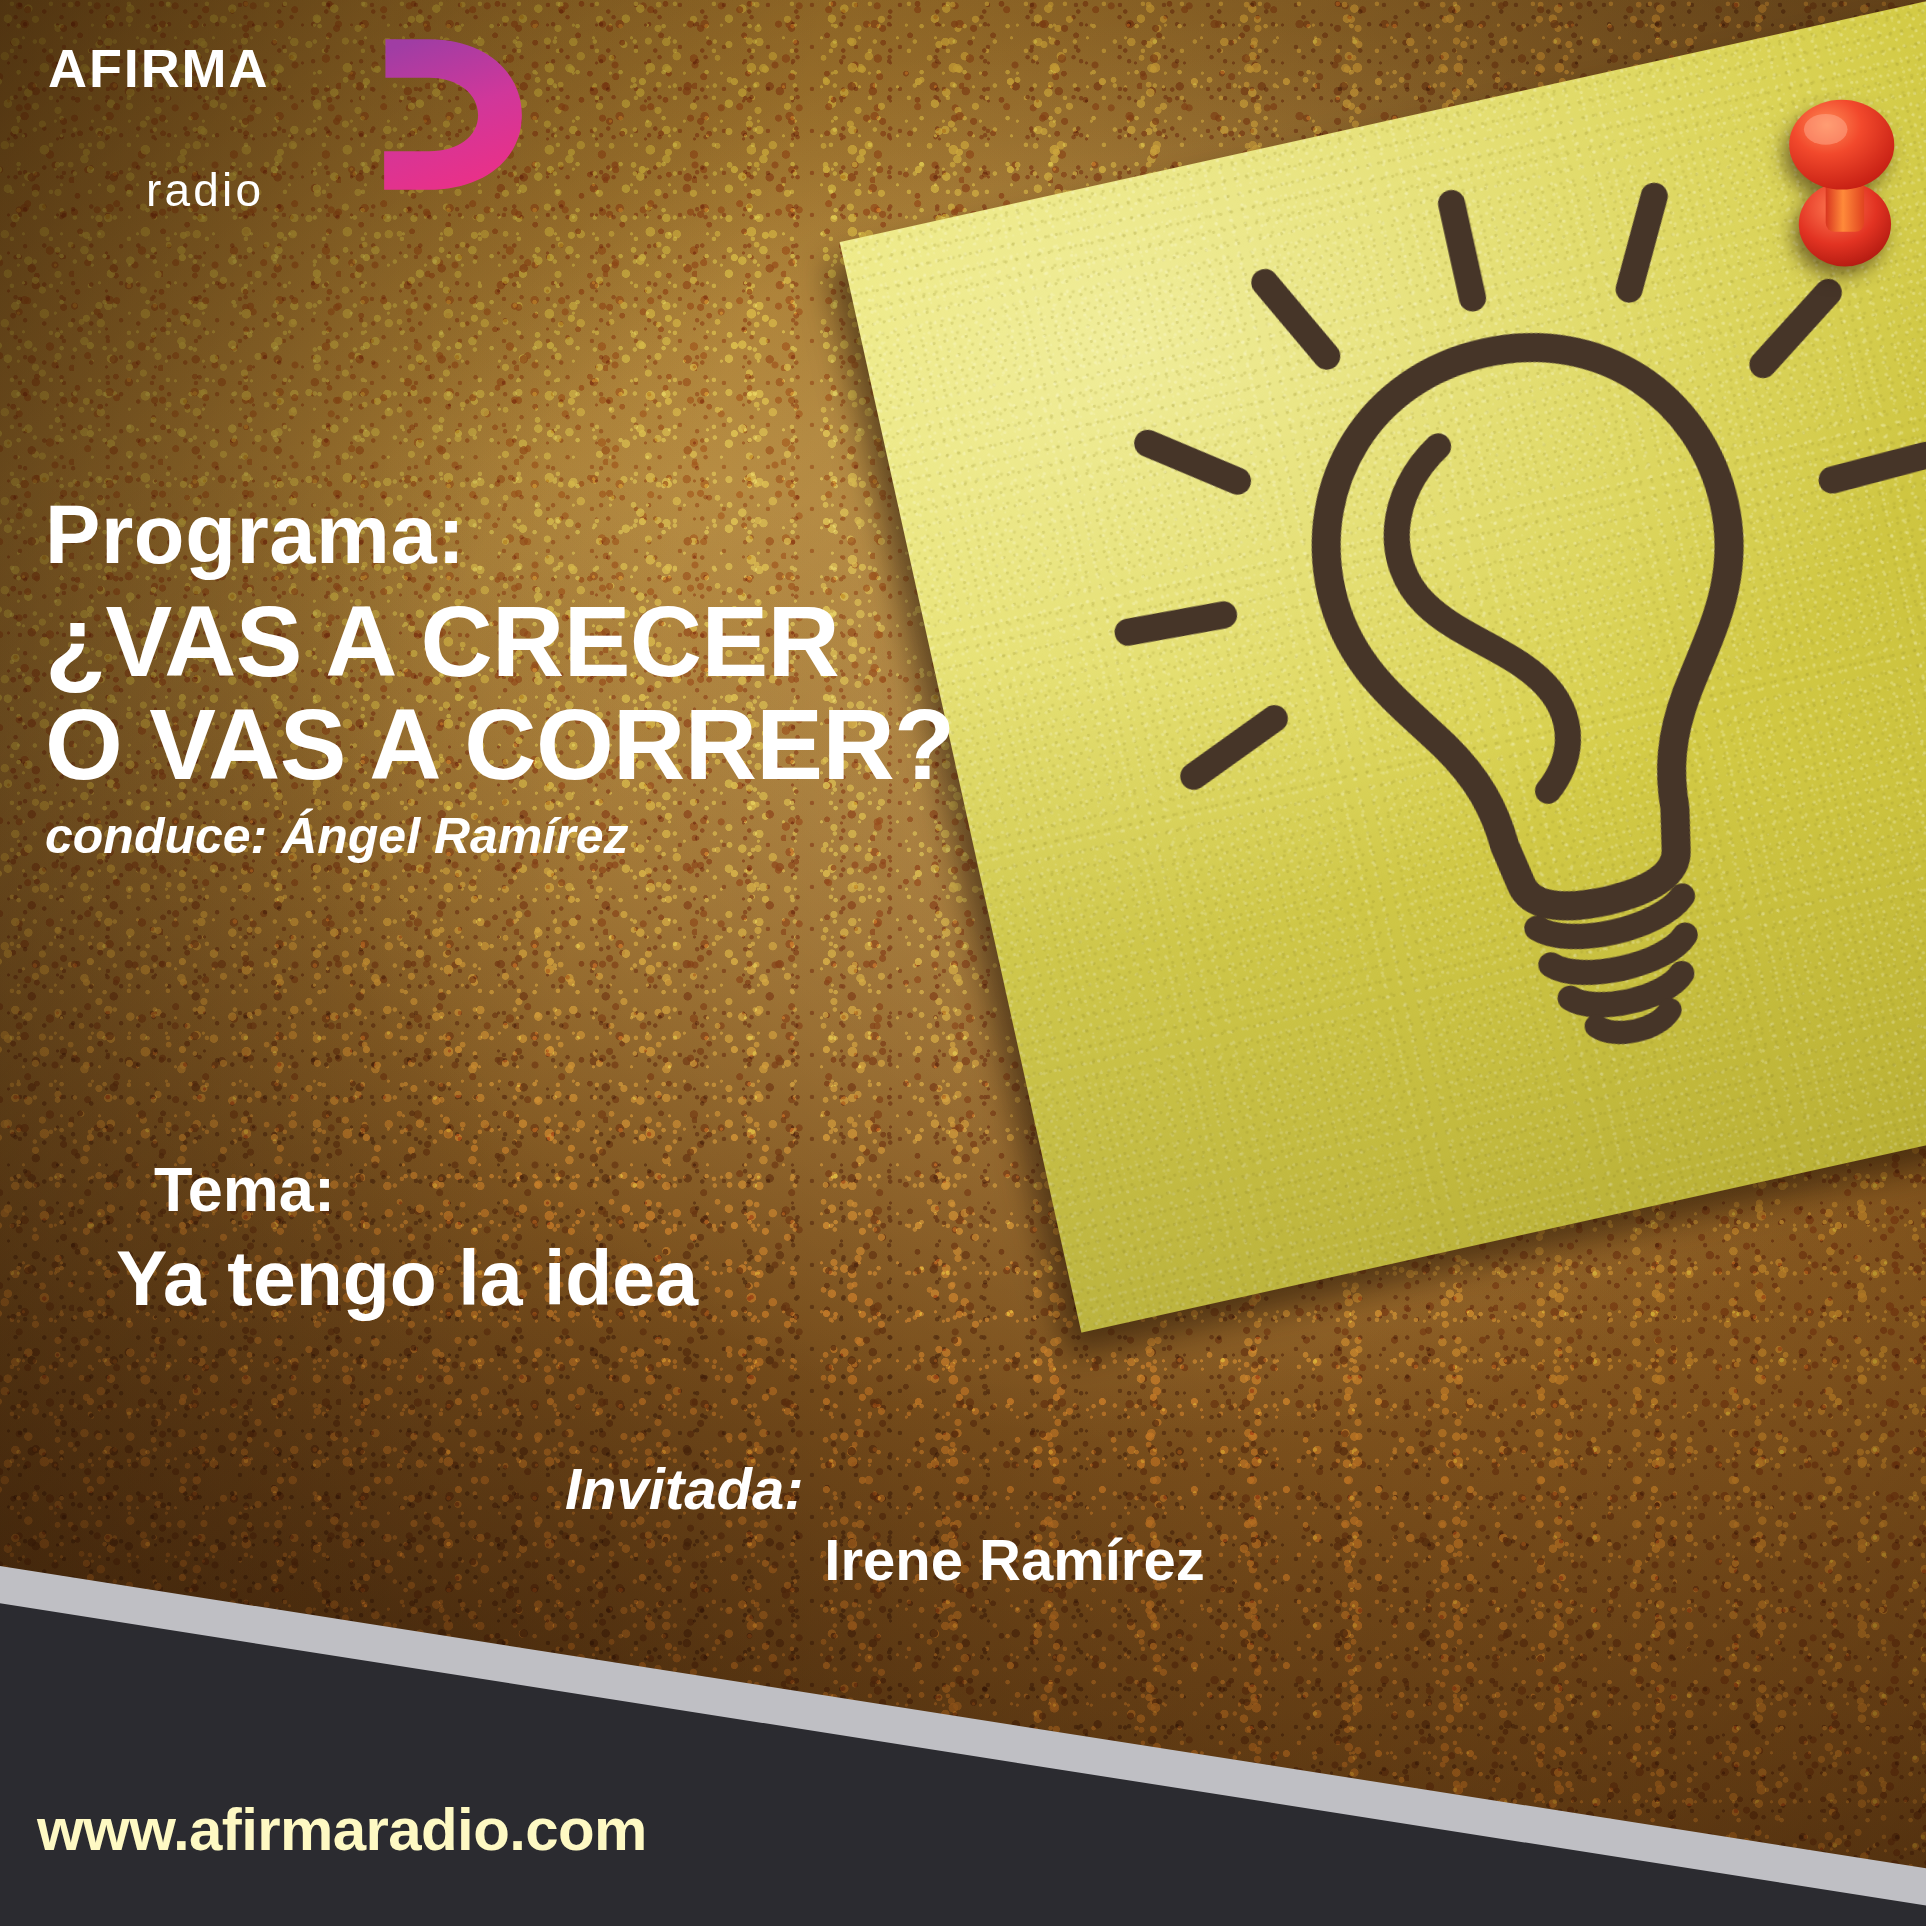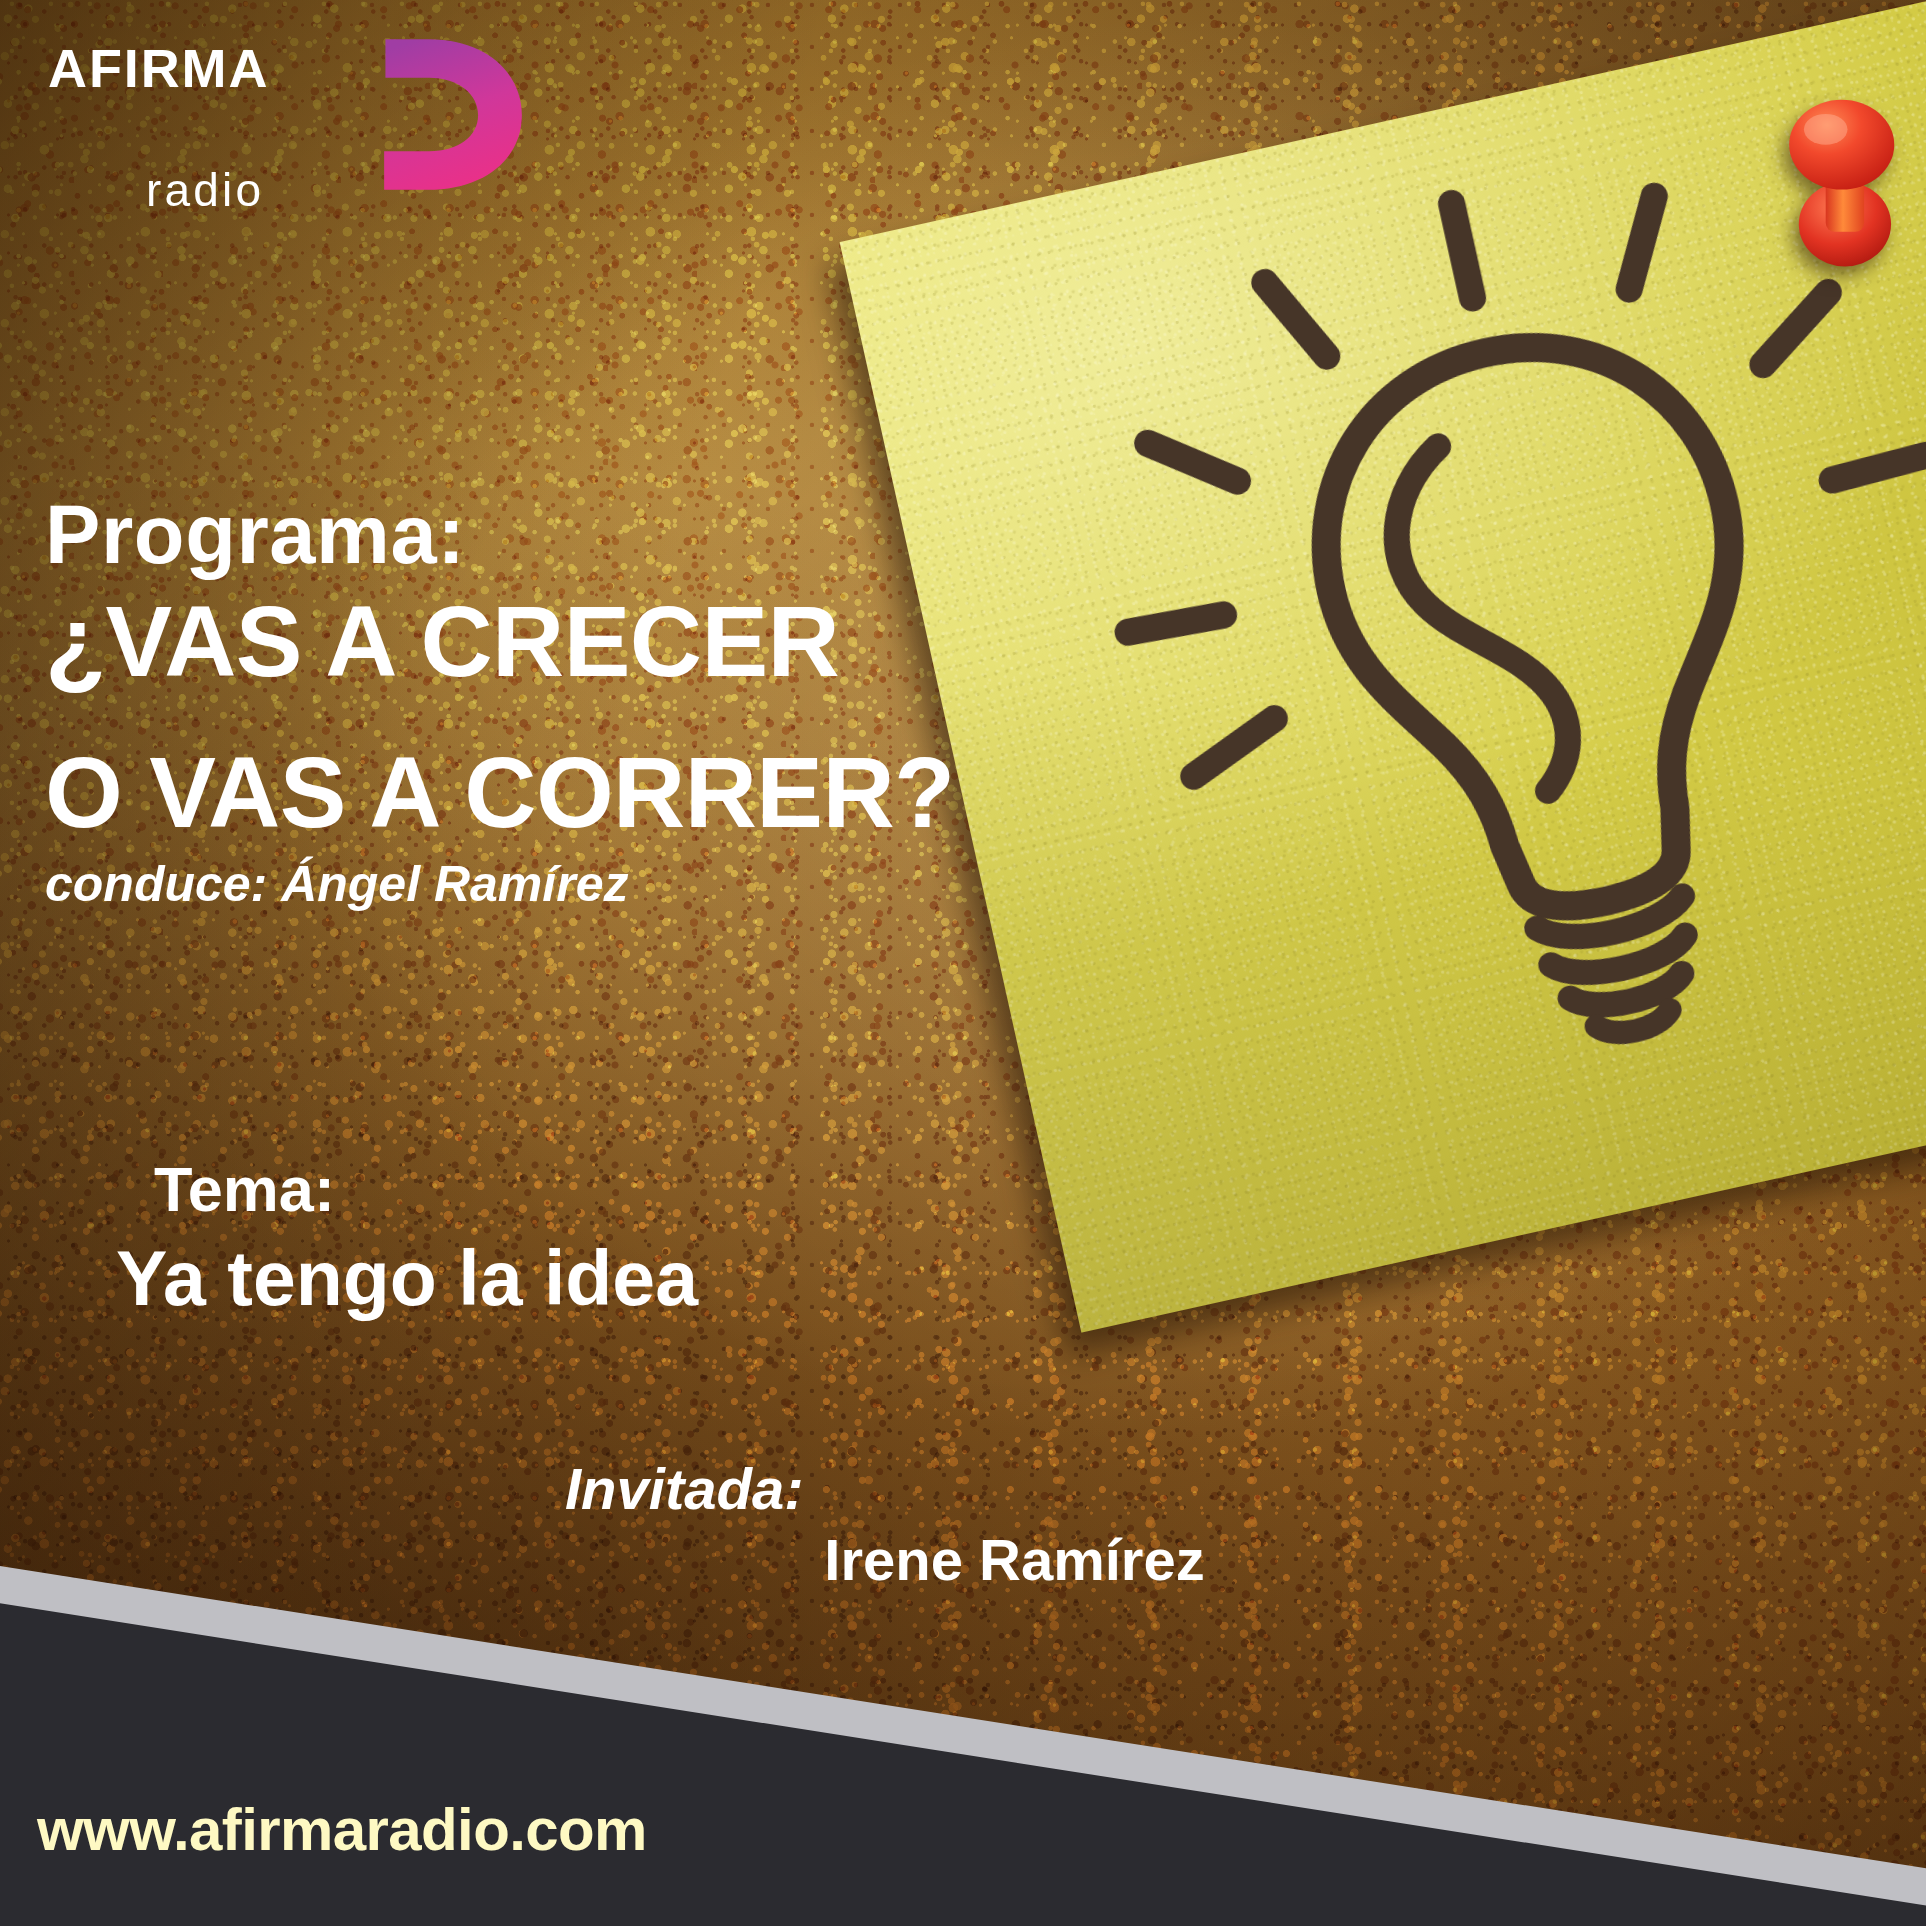--- a/index.html
+++ b/index.html
@@ -132,21 +132,20 @@
 
   
   #headline{position:absolute;left:45px;top:493px;width:1258px;color:#fff;}
   #programa-label{
     font-size:83px;font-weight:700;line-height:1.0;
     letter-spacing:0.6px;
   }
   .title-line{
     font-size:100px;font-weight:700;line-height:1.03;letter-spacing:-0.6px;
     white-space:nowrap;
-    margin-top:48px;
   }
   #title-1{margin-top:14px;}
   #conduce{
     font-size:50px;font-weight:700;font-style:italic;line-height:1.12;
     margin-top:11.6px;white-space:nowrap;
   }
   #martes{
     font-size:50px;font-weight:700;font-style:italic;line-height:1.12;
     text-align:center;width:841px;white-space:nowrap;
   }

